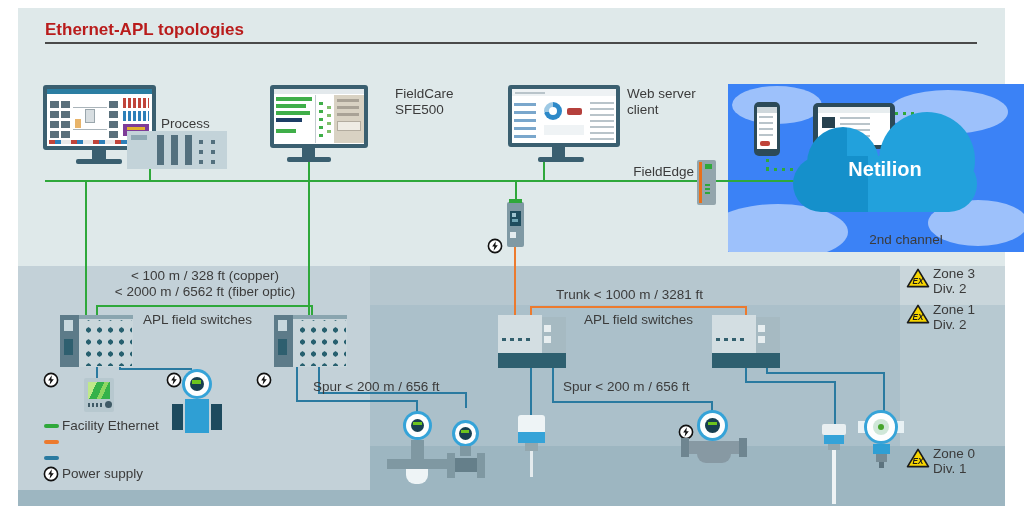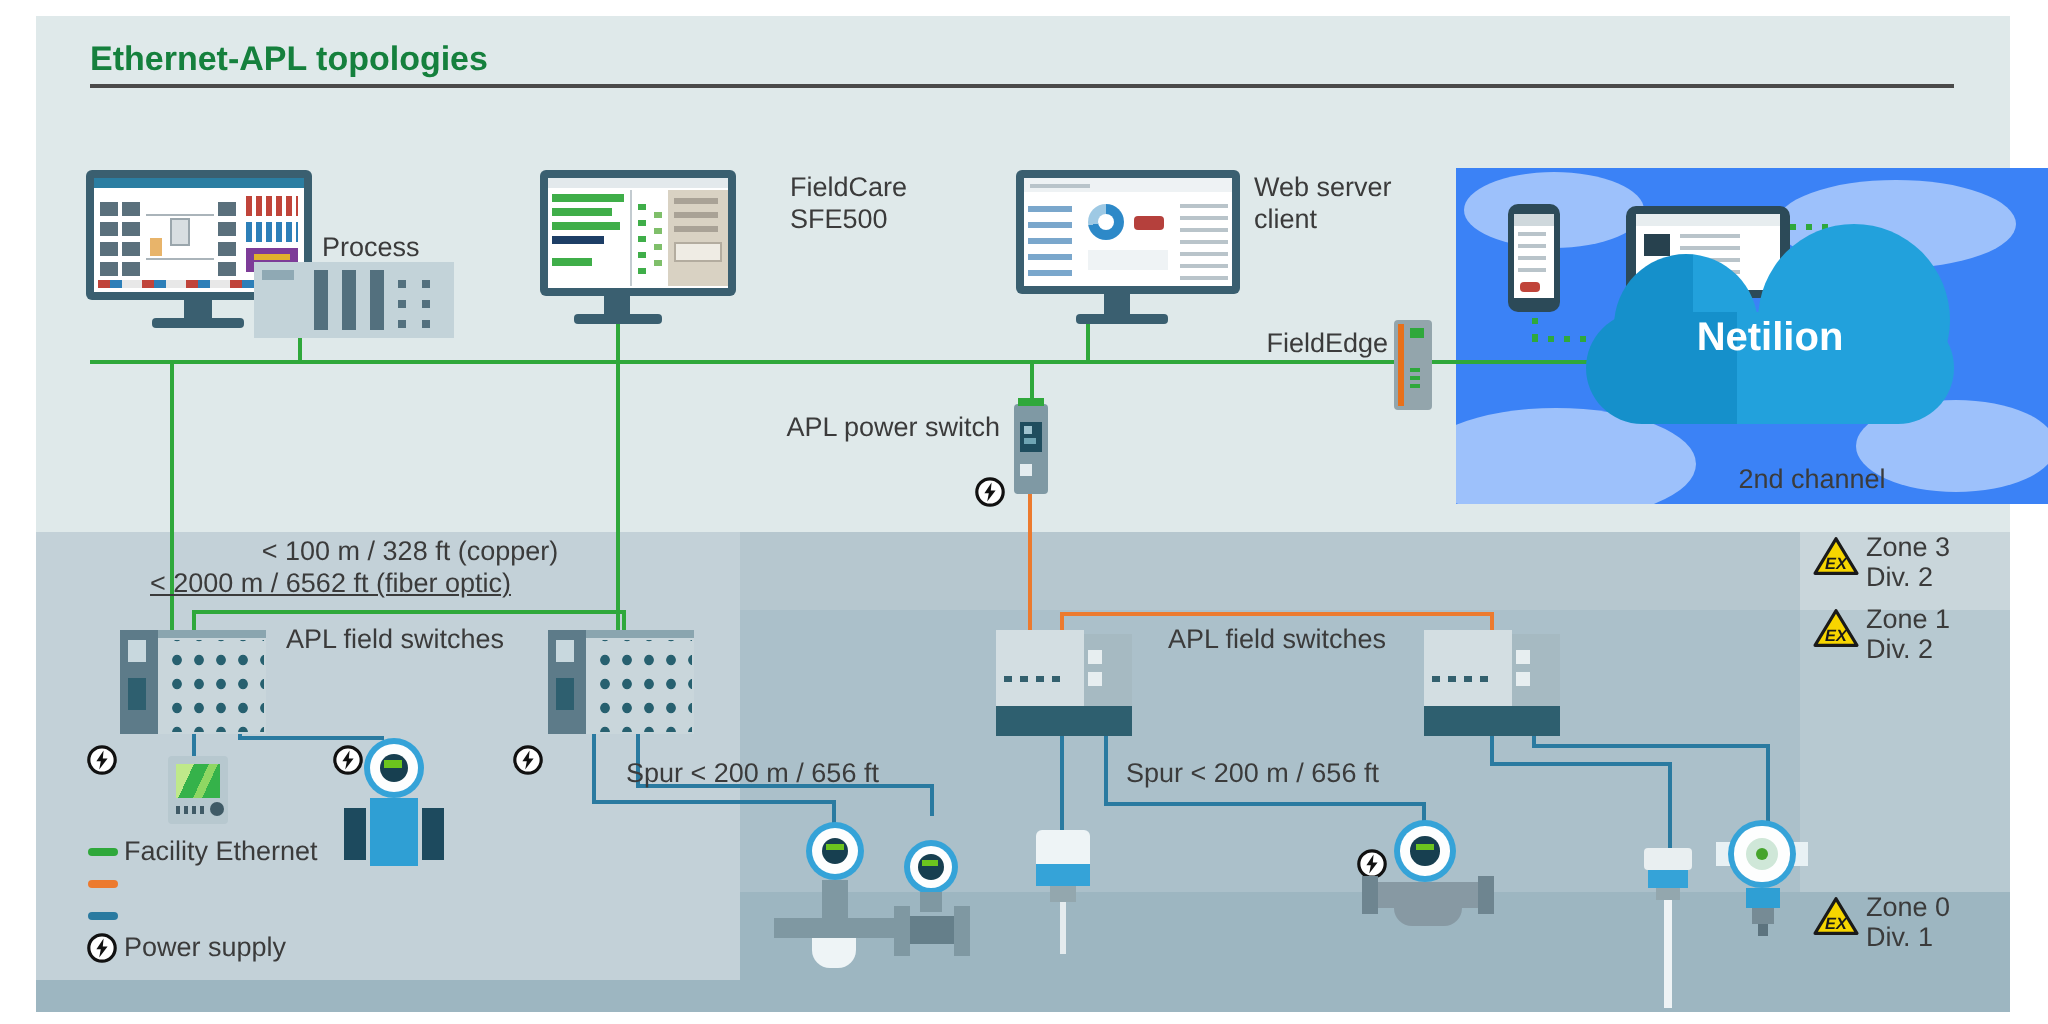--- a/index.html
+++ b/index.html
@@ -1,20 +1,20 @@
 <!DOCTYPE html>
 <html><head>
 <meta charset="utf-8">
 <style>
   html,body{margin:0;padding:0;background:#fff;}
   #stage{position:relative;width:1024px;height:512px;background:#fff;overflow:hidden;
          font-family:"Liberation Sans","DejaVu Sans",sans-serif;}
   .abs{position:absolute;}
   .lbl{position:absolute;font-size:13.5px;line-height:15.5px;color:#3b3b3b;white-space:pre-line;}
-  .ttl{position:absolute;font-size:17px;font-weight:bold;color:#15803d;}
+  .ttl{position:absolute;font-size:17px;font-weight:bold;color:#b91c1c;}
   
   .hl{position:absolute;height:2px;}
   .vl{position:absolute;width:2px;}
   .green{background:#2fa83b;} .orange{background:#ec7a2e;} .teal{background:#2a7aa0;}
   
   .pwr{position:absolute;width:16px;height:16px;}
   .pwr svg{width:100%;height:100%;display:block;}
   
   .exwarn{position:absolute;width:24px;height:20px;}
   .exwarn svg{width:100%;height:100%;display:block;}
@@ -204,38 +204,37 @@
   <div class="lbl" style="left:627px;top:86px;">Web server
 client</div>
 
   <div class="lbl" style="left:590px;top:164px;width:104px;text-align:right;">FieldEdge</div>
   <div class="abs" style="left:697px;top:160px;width:19px;height:45px;background:#93a5ac;border-radius:2px;">
     <div class="abs" style="left:2px;top:2px;width:3px;height:41px;background:#e8701a;"></div>
     <div class="abs" style="left:8px;top:4px;width:7px;height:5px;background:#2fa83b;"></div>
     <div class="abs" style="left:8px;top:24px;width:5px;height:10px;background:repeating-linear-gradient(0deg,#2fa83b 0 2px,transparent 2px 4px);"></div>
   </div>
 
-  <div class="lbl" style="left:330px;top:206px;width:170px;text-align:right;">APL power switch</div>
   <div class="abs" style="left:507px;top:202px;width:17px;height:45px;background:#7f99a4;border-radius:2px;">
     <div class="abs" style="left:2px;top:-3px;width:13px;height:4px;background:#2fa83b;"></div>
     <div class="abs" style="left:3px;top:9px;width:11px;height:15px;background:#1f4d5e;">
       <div class="abs" style="left:2px;top:2px;width:4px;height:4px;background:#9fc3cf;"></div>
       <div class="abs" style="left:2px;top:8px;width:6px;height:3px;background:#6fa4b3;"></div>
     </div>
     <div class="abs" style="left:3px;top:30px;width:6px;height:6px;background:#e4ecef;"></div>
   </div>
   <span class="pwr" style="left:487px;top:238px;">
     <svg viewBox="0 0 16 16">
         <circle cx="8" cy="8" r="6.6" fill="#fff" stroke="#111" stroke-width="1.6"></circle>
         <path d="M8.8 3.2 L5.2 8.6 H7.4 L6.6 12.8 L10.8 7.2 H8.4 Z" fill="#111"></path>
       </svg>
   </span>
 
   <div class="lbl" style="left:75px;top:268px;width:260px;text-align:center;">&lt; 100 m / 328 ft (copper)</div>
-  <div class="lbl" style="left:75px;top:284px;width:260px;text-align:left;text-decoration:underline;">&lt; 2000 m / 6562 ft (fiber optic)</div>
+  <div class="lbl" style="left:75px;top:284px;width:260px;text-align:center;">&lt; 2000 m / 6562 ft (fiber optic)</div>
 
   <div class="abs" style="left:60px;top:315px;width:73px;height:52px;background:#c9d6db;">
     <div class="abs" style="left:0;top:0;width:19px;height:52px;background:#5d7b89;">
       <div class="abs" style="left:4px;top:5px;width:9px;height:11px;background:#c8d8de;"></div>
       <div class="abs" style="left:4px;top:24px;width:9px;height:16px;background:#2e5f6f;"></div>
     </div>
     <div class="abs" style="left:19px;top:0;width:54px;height:4px;background:#8aa5af;"></div>
     <div class="portgrid" style="left:20px;top:5px;width:52px;height:46px;"></div>
   </div>
   <span class="pwr" style="left:43px;top:372px;">
@@ -294,20 +293,21 @@
   <div class="thead" style="left:452px;top:420px;width:27px;height:27px;">
     <div class="ring">
         <div class="core"></div>
       </div>
   </div>
   <div class="abs" style="left:460px;top:446px;width:11px;height:10px;background:#7f98a2;"></div>
   <div class="abs" style="left:447px;top:453px;width:8px;height:25px;background:#7f98a2;"></div>
   <div class="abs" style="left:477px;top:453px;width:8px;height:25px;background:#7f98a2;"></div>
   <div class="abs" style="left:455px;top:458px;width:22px;height:14px;background:#657f8a;"></div>
 
+  <div class="lbl" style="left:556px;top:287px;">Trunk &lt; 1000 m / 3281 ft</div>
   <div class="lbl" style="left:584px;top:312px;">APL field switches</div>
 
   <div class="abs" style="left:498px;top:315px;width:68px;height:53px;">
     <div class="abs" style="left:0;top:0;width:44px;height:38px;background:#d3dee2;"></div>
     <div class="abs" style="left:44px;top:2px;width:24px;height:36px;background:#a6bac2;"></div>
     <div class="dashrow" style="left:4px;top:23px;width:32px;"></div>
     <div class="abs" style="left:46px;top:10px;width:7px;height:7px;background:#e7eef0;"></div>
     <div class="abs" style="left:46px;top:21px;width:7px;height:7px;background:#e7eef0;"></div>
     <div class="abs" style="left:0;top:38px;width:68px;height:15px;background:#2e5f6f;"></div>
   </div>

